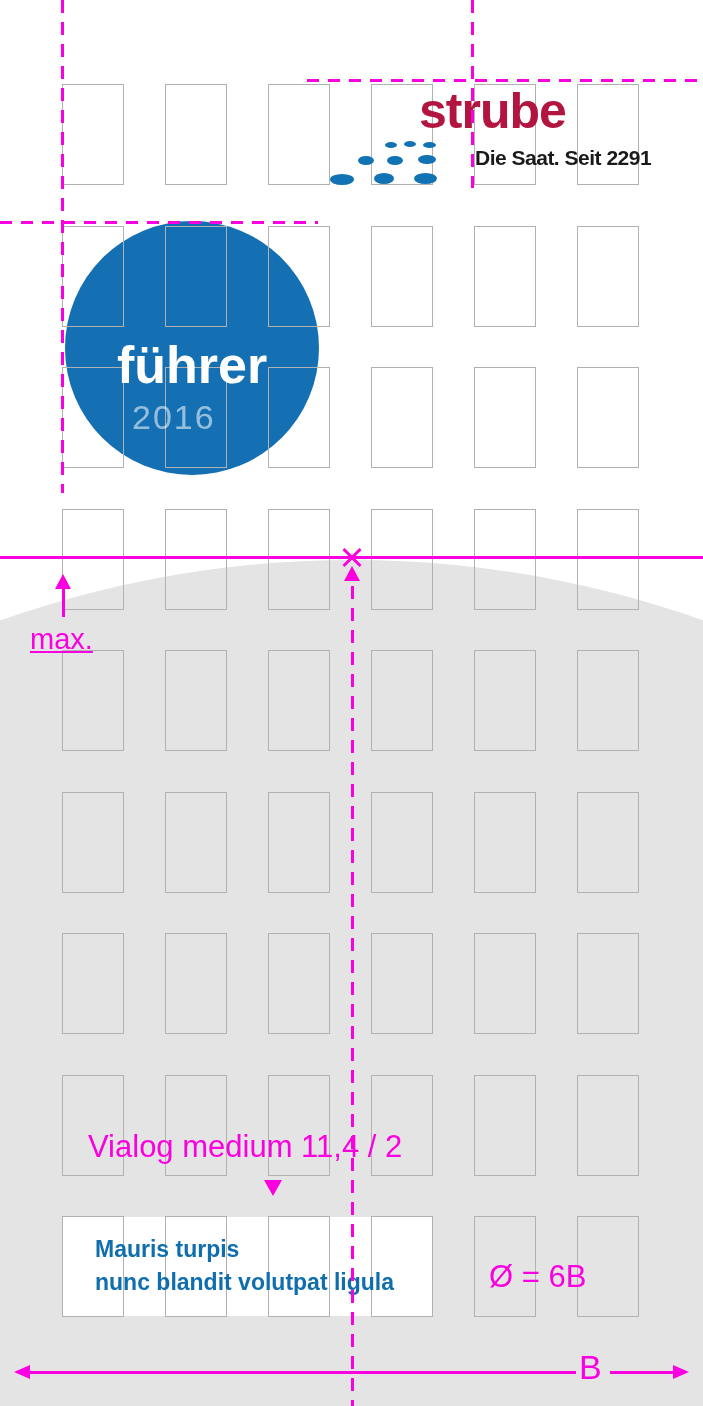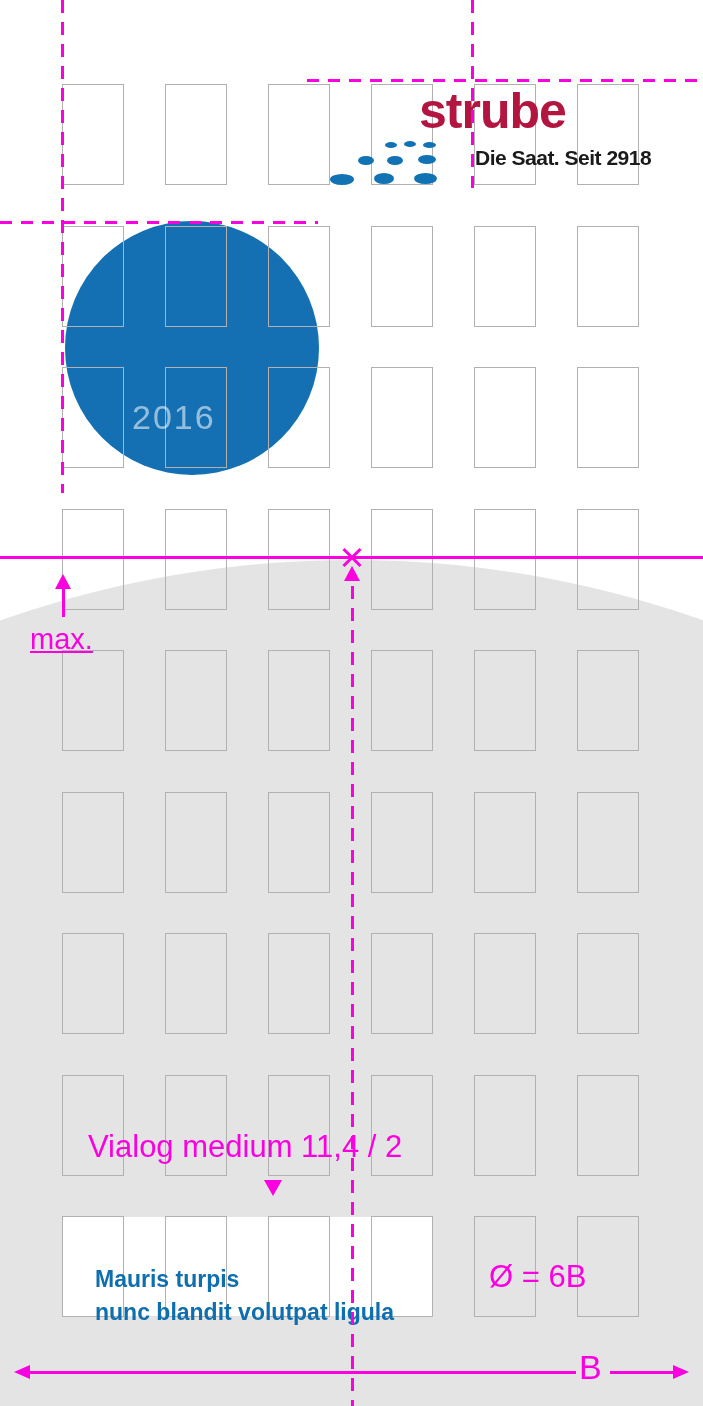--- a/index.html
+++ b/index.html
@@ -52,21 +52,21 @@
     border-left:16px solid var(--magenta);z-index:10;}
   .mag-line-v{width:3px;background:var(--magenta);z-index:10;}
   .mag-line-h{height:3px;background:var(--magenta);z-index:10;}
   .mag-text{color:var(--magenta);line-height:1;z-index:10;white-space:nowrap;}
   #max-label{left:30px;top:625px;font-size:29px;text-decoration:underline;}
   #font-spec-label{left:88px;top:1131px;font-size:31px;}
   #diameter-label{left:489px;top:1261px;font-size:31px;}
   #width-label{left:579px;top:1350px;font-size:34px;}
   
   #sample-text{left:95px;top:1233px;z-index:3;color:var(--text-blue);
-    font-size:23px;font-weight:bold;line-height:33px;white-space:nowrap;margin-top:30px;}
+    font-size:23px;font-weight:bold;line-height:33px;white-space:nowrap;}
 </style>
 </head>
 <body>
 
 <div id="canvas">
 
   <div class="abs" id="gray-circle"></div>
   <div class="abs" id="sample-box"></div>
   <div class="abs" id="blue-circle"></div>
 
@@ -120,24 +120,25 @@
       <div class="grid-cell" style="left: 474px; top: 1075px;"></div>
       <div class="grid-cell" style="left: 577px; top: 1075px;"></div>
       <div class="grid-cell" style="left: 62px; top: 1216px;"></div>
       <div class="grid-cell" style="left: 165px; top: 1216px;"></div>
       <div class="grid-cell" style="left: 268px; top: 1216px;"></div>
       <div class="grid-cell" style="left: 371px; top: 1216px;"></div>
       <div class="grid-cell" style="left: 474px; top: 1216px;"></div>
       <div class="grid-cell" style="left: 577px; top: 1216px;"></div>
     </div>
 
+  <div class="abs logo-line" id="fuehrer-line">führer</div>
   <div class="abs logo-line" id="year-line">2016</div>
 
   <div class="abs" id="strube-word">strube</div>
-  <div class="abs" id="strube-tagline">Die Saat. Seit 2918</div>
+  <div class="abs" id="strube-tagline">Die Saat. Seit 2291</div>
   <div id="seed-dots">
       <div class="seed-dot" style="left: 385px; top: 142px; width: 12px; height: 6px;"></div>
       <div class="seed-dot" style="left: 404px; top: 141px; width: 12px; height: 6px;"></div>
       <div class="seed-dot" style="left: 422.5px; top: 142px; width: 13px; height: 6px;"></div>
       <div class="seed-dot" style="left: 358px; top: 155.5px; width: 16px; height: 9px;"></div>
       <div class="seed-dot" style="left: 387px; top: 155.5px; width: 16px; height: 9px;"></div>
       <div class="seed-dot" style="left: 418px; top: 154.5px; width: 18px; height: 9px;"></div>
       <div class="seed-dot" style="left: 330px; top: 173.5px; width: 24px; height: 11px;"></div>
       <div class="seed-dot" style="left: 374px; top: 172.5px; width: 20px; height: 11px;"></div>
       <div class="seed-dot" style="left: 413.5px; top: 172.5px; width: 23px; height: 11px;"></div>

